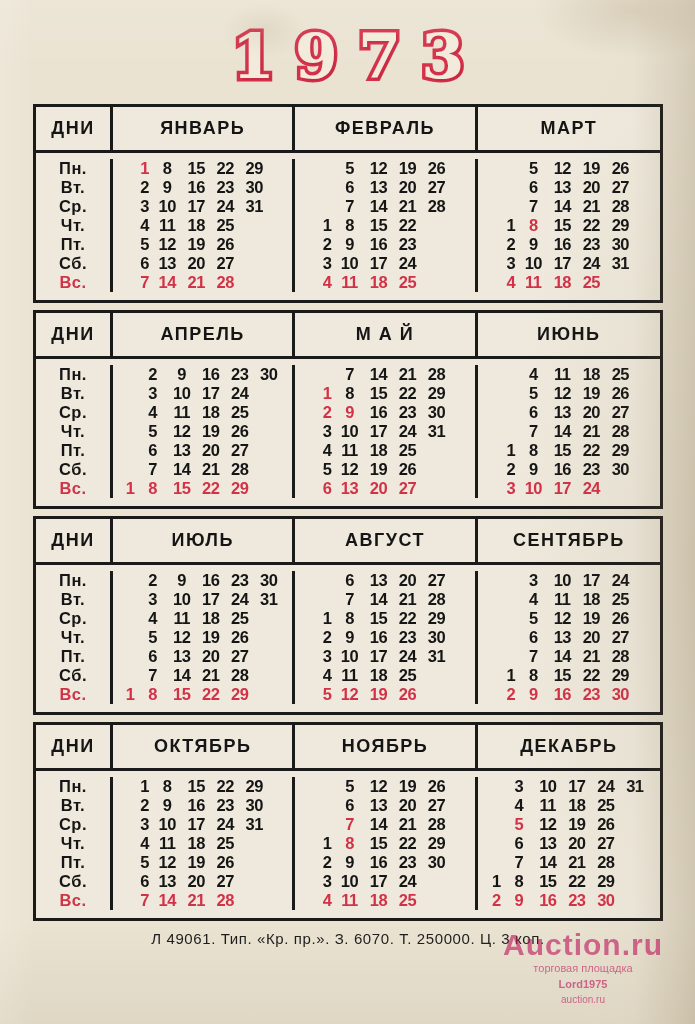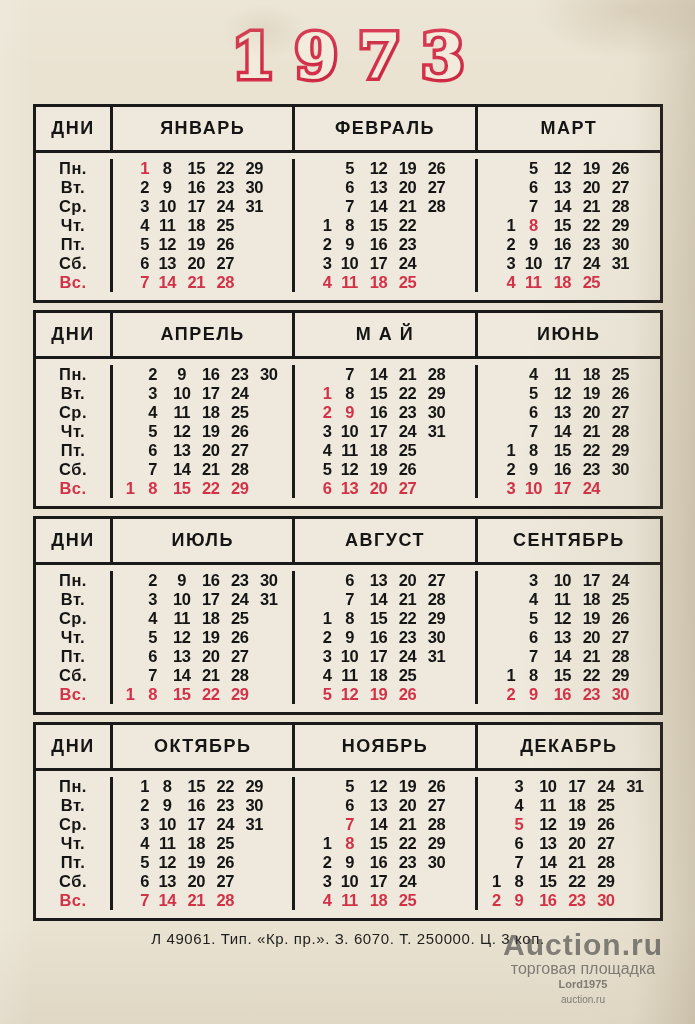--- a/index.html
+++ b/index.html
@@ -55,25 +55,25 @@
   .num{
     height:19px;line-height:19px;text-align:center;
     font-weight:bold;font-size:16.5px;letter-spacing:-0.5px;color:#151515;
   }
   .red{color:#d23248;}
   .footer-line{
     text-align:center;margin-top:9px;font-size:15px;color:#1c1c1c;letter-spacing:0.6px;
   }
   .watermark{
     position:absolute;right:2px;bottom:0;width:220px;height:96px;z-index:6;
-    text-align:center;color:#404040;opacity:0.62;filter:blur(0.4px);
+    text-align:center;color:#be185d;opacity:0.62;filter:blur(0.4px);
     font-family:"Liberation Sans", sans-serif;
   }
   .wm-site{font-size:30px;font-weight:bold;line-height:34px;letter-spacing:1px;}
-  .wm-tagline{font-size:16px;line-height:13px;}
+  .wm-tagline{font-size:11px;line-height:13px;}
   .wm-user{font-size:11px;font-weight:bold;line-height:18px;}
   .wm-domain{font-size:10px;line-height:14px;}
 </style>
 </head>
 <body>
 
 <div class="stains"></div>
 
 <div class="content">
   <h1 class="title">1973</h1>

